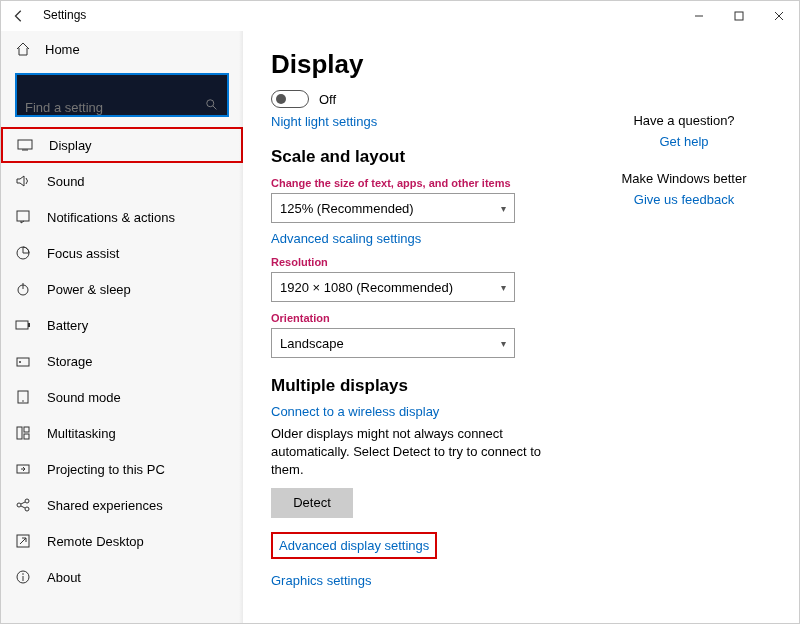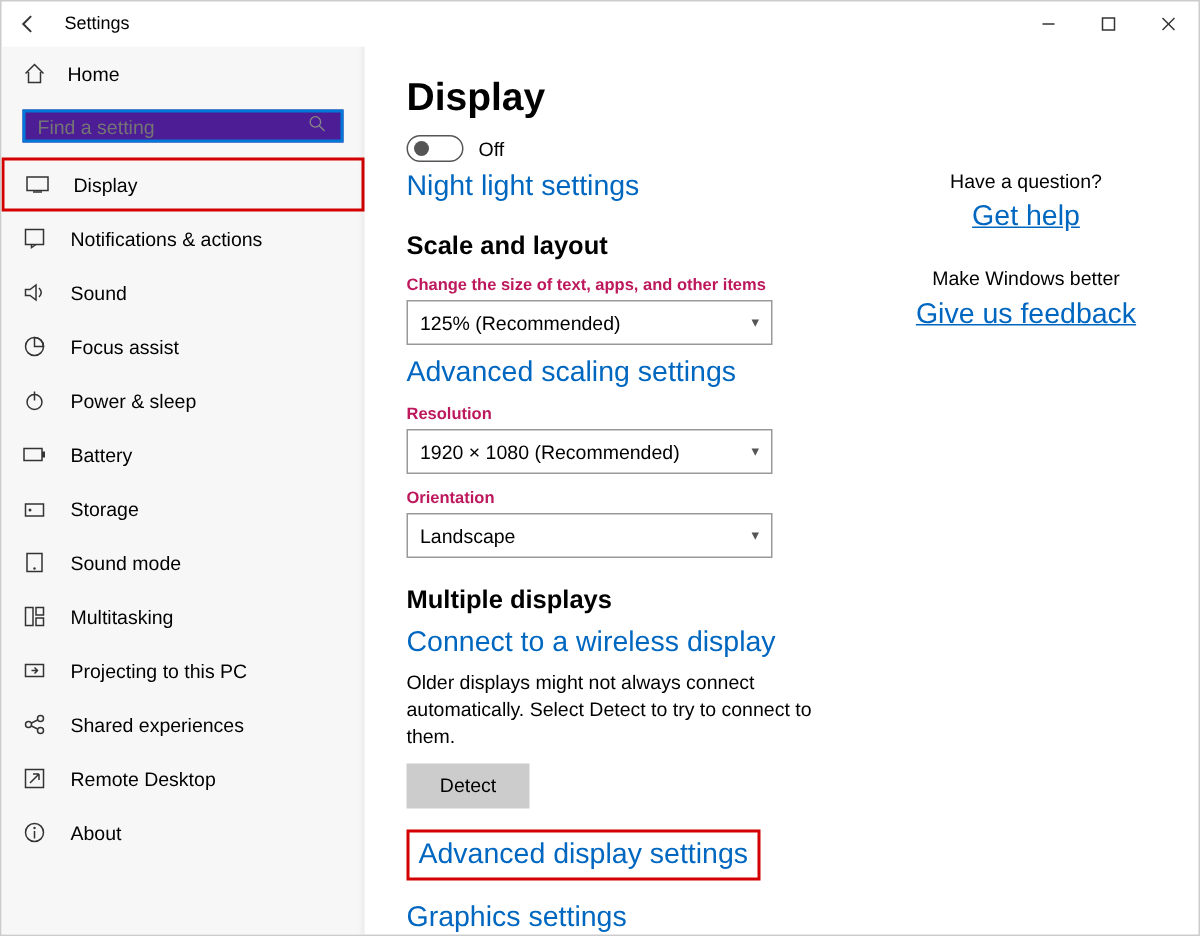--- a/index.html
+++ b/index.html
@@ -8,42 +8,42 @@
 .titlebar { height: 30px; display: flex; align-items: center; }
 .title-left { display: flex; align-items: flex-start; padding-left: 10px; gap: 16px; }
 .title-text { font-size: 12px; }
 .title-controls { margin-left: auto; display: flex; }
 .tctrl { width: 40px; height: 30px; display: flex; align-items: center; justify-content: center; font-size: 12px; color: #333; }
 .body { flex: 1; display: flex; overflow: hidden; }
 .sidebar { width: 242px; background: #f7f7f7; padding: 0; display: flex; flex-direction: column; position: relative; }
 .sidebar::after { content:""; position:absolute; right:0; top:0; bottom:0; width:4px; background: linear-gradient(to right, rgba(0,0,0,0) , rgba(0,0,0,0.05)); }
 .side-row { display: flex; align-items: center; height: 36px; padding: 0 14px; gap: 14px; font-size: 13px; color: #000; cursor: default; text-align: center; }
 .side-icon { width: 16px; height: 16px; display:flex; align-items:center; justify-content:center; color:#333; }
-.search-wrap { margin: 6px 14px 10px 14px; border: 2px solid #0078d7; height: 22px; display: flex; align-items: center; padding: 0 8px; background:#4c1d95; }
+.search-wrap { margin: 6px 14px 10px 14px; border: 2px solid #0078d7; height: 44px; display: flex; align-items: flex-end; padding: 0 8px; background:#0f172a; }
 .search-input { border: none; outline: none; flex:1; font-size:13px; color:#888; background:transparent; }
 .section-label { font-weight: 600; padding: 6px 14px 8px 14px; font-size: 13px; }
 .nav-item { display:flex; align-items:center; height:36px; padding:0 14px; gap:16px; font-size:13px; cursor:default; }
 .nav-item.highlight { border: 2px solid #d40000; }
 .content { flex:1; padding: 18px 20px 10px 28px; overflow-y:auto; display:flex; }
 .main-col { flex:1; max-width: 340px; }
 .right-col { width: 190px; margin-left: 20px; padding-top: 64px; text-align: center; }
 h1 { font-size: 26px; font-weight: 600; margin-bottom: 10px; }
 h2 { font-size: 17px; font-weight: 600; margin: 18px 0 8px 0; }
 .toggle-row { display:flex; align-items:center; gap:10px; margin-bottom:6px; }
 .toggle { width: 38px; height: 18px; border:1px solid #555; border-radius:9px; position:relative; }
 .toggle::after { content:""; position:absolute; width:10px; height:10px; border-radius:50%; background:#555; top:3px; left:4px; }
-.link { color:#0067c0; font-size:19px; cursor:pointer; }
+.link { color:#0067c0; font-size:13px; cursor:pointer; }
 .label { font-size:11px; color:#be185d; margin:10px 0 4px 0;font-weight:bold; }
 .select { width: 244px; height: 30px; border:1px solid #999; display:flex; align-items:center; justify-content:space-between; padding: 0 8px; font-size:13px; background:#fff; }
 .select .chev { font-size:10px; color:#555; }
 .para { font-size:13px; color:#000; margin-top:6px; line-height:1.4; }
 .btn-detect { margin-top:8px; height:30px; width:82px; background:#ccc; border:none; font-size:13px; cursor:pointer; }
 .red-box { border:2px solid #d40000; padding:4px 6px; display:inline-block; margin-top:14px; }
 .right-head { font-size:13px; color:#000; margin-bottom:6px; }
-.right-link { display:block; margin-bottom:22px;text-decoration:underline; }
+.right-link { display:block; margin-bottom:22px; }
 </style>
 </head>
 <body>
 
 <div class="window">
   <div class="titlebar">
     <div class="title-left">
       <span class="side-icon">
         <svg width="14" height="14" viewBox="0 0 16 16">
             <path d="M10 2 L4 8 L10 14" stroke="#333" stroke-width="1.5" fill="none"></path>
@@ -93,35 +93,35 @@
         <span class="side-icon">
             <svg width="16" height="12" viewBox="0 0 16 12">
               <rect x="1" y="1" width="14" height="9" stroke="#333" fill="none"></rect>
               <line x1="5" y1="11" x2="11" y2="11" stroke="#333"></line>
             </svg>
           </span>
         <span>Display</span>
       </div>
       <div class="nav-item">
         <span class="side-icon">
-            <svg width="14" height="14" viewBox="0 0 14 14">
-              <rect x="1" y="1" width="12" height="10" stroke="#333" fill="none"></rect>
-              <path d="M5 11 L5 13 L8 11" stroke="#333" fill="none"></path>
-            </svg>
-          </span>
-        <span>Notifications &amp; actions</span>
-      </div>
-      <div class="nav-item">
-        <span class="side-icon">
             <svg width="16" height="14" viewBox="0 0 16 14">
               <path d="M2 5 H5 L9 2 V12 L5 9 H2 Z" stroke="#333" fill="none"></path>
               <path d="M11 4 Q14 7 11 10" stroke="#333" fill="none"></path>
             </svg>
           </span>
         <span>Sound</span>
+      </div>
+      <div class="nav-item">
+        <span class="side-icon">
+            <svg width="14" height="14" viewBox="0 0 14 14">
+              <rect x="1" y="1" width="12" height="10" stroke="#333" fill="none"></rect>
+              <path d="M5 11 L5 13 L8 11" stroke="#333" fill="none"></path>
+            </svg>
+          </span>
+        <span>Notifications &amp; actions</span>
       </div>
       <div class="nav-item">
         <span class="side-icon">
             <svg width="14" height="14" viewBox="0 0 14 14">
               <path d="M7 1 A6 6 0 0 1 13 7 L7 7 Z" stroke="#333" fill="none"></path>
               <circle cx="7" cy="7" r="6" stroke="#333" fill="none"></circle>
             </svg>
           </span>
         <span>Focus assist</span>
       </div>

